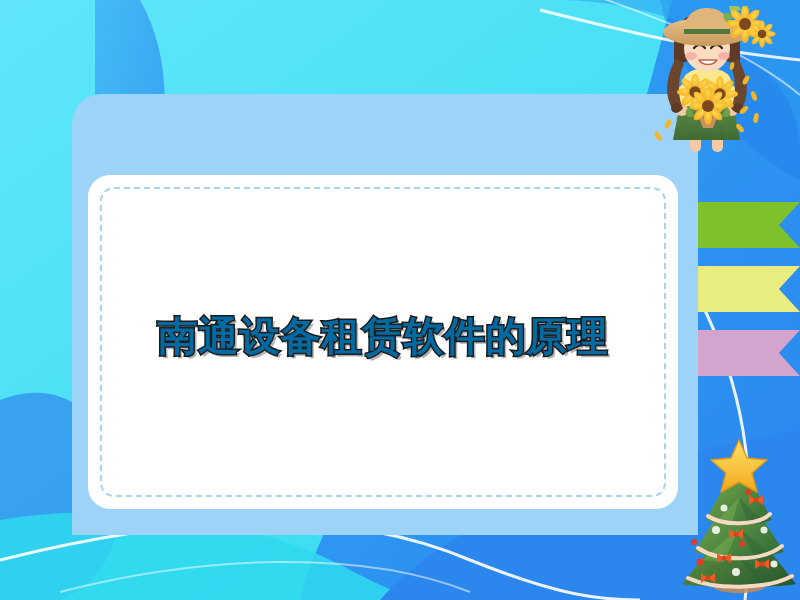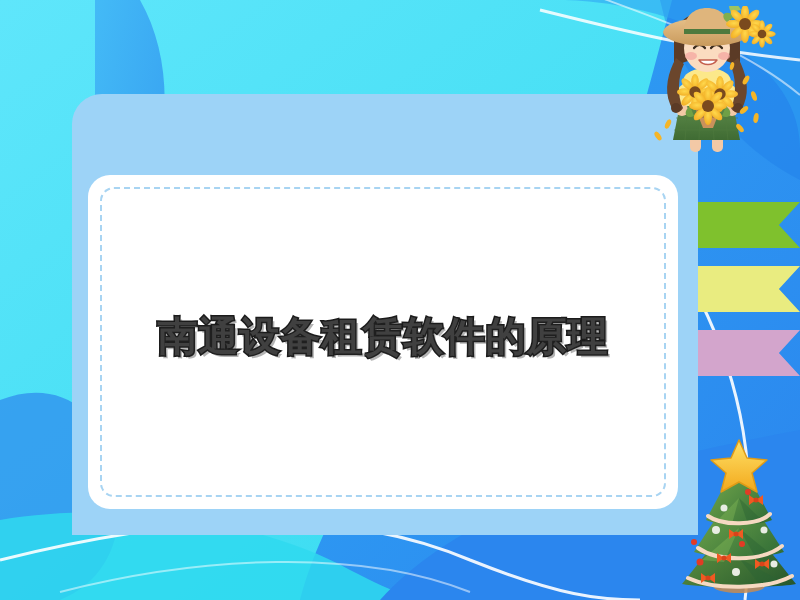--- a/index.html
+++ b/index.html
@@ -29,21 +29,21 @@
   }
 
   
   .title-wrap{
     position:absolute;left:88px;top:175px;width:590px;height:334px;
     display:flex;align-items:center;justify-content:center;
   }
   .title{
     font-family:"DejaVu Sans","Liberation Sans",sans-serif;
     font-size:40px;font-weight:bold;letter-spacing:1px;
-    color:#404040;
+    color:#0369a1;
     -webkit-text-stroke:3px #1b1b1b;
     paint-order:stroke fill;
     text-shadow:3px 3px 0 rgba(40,40,40,.35);
     white-space:nowrap;
     margin-top:-12px;
     text-align:center;
   }
 
   
   .ribbon{

